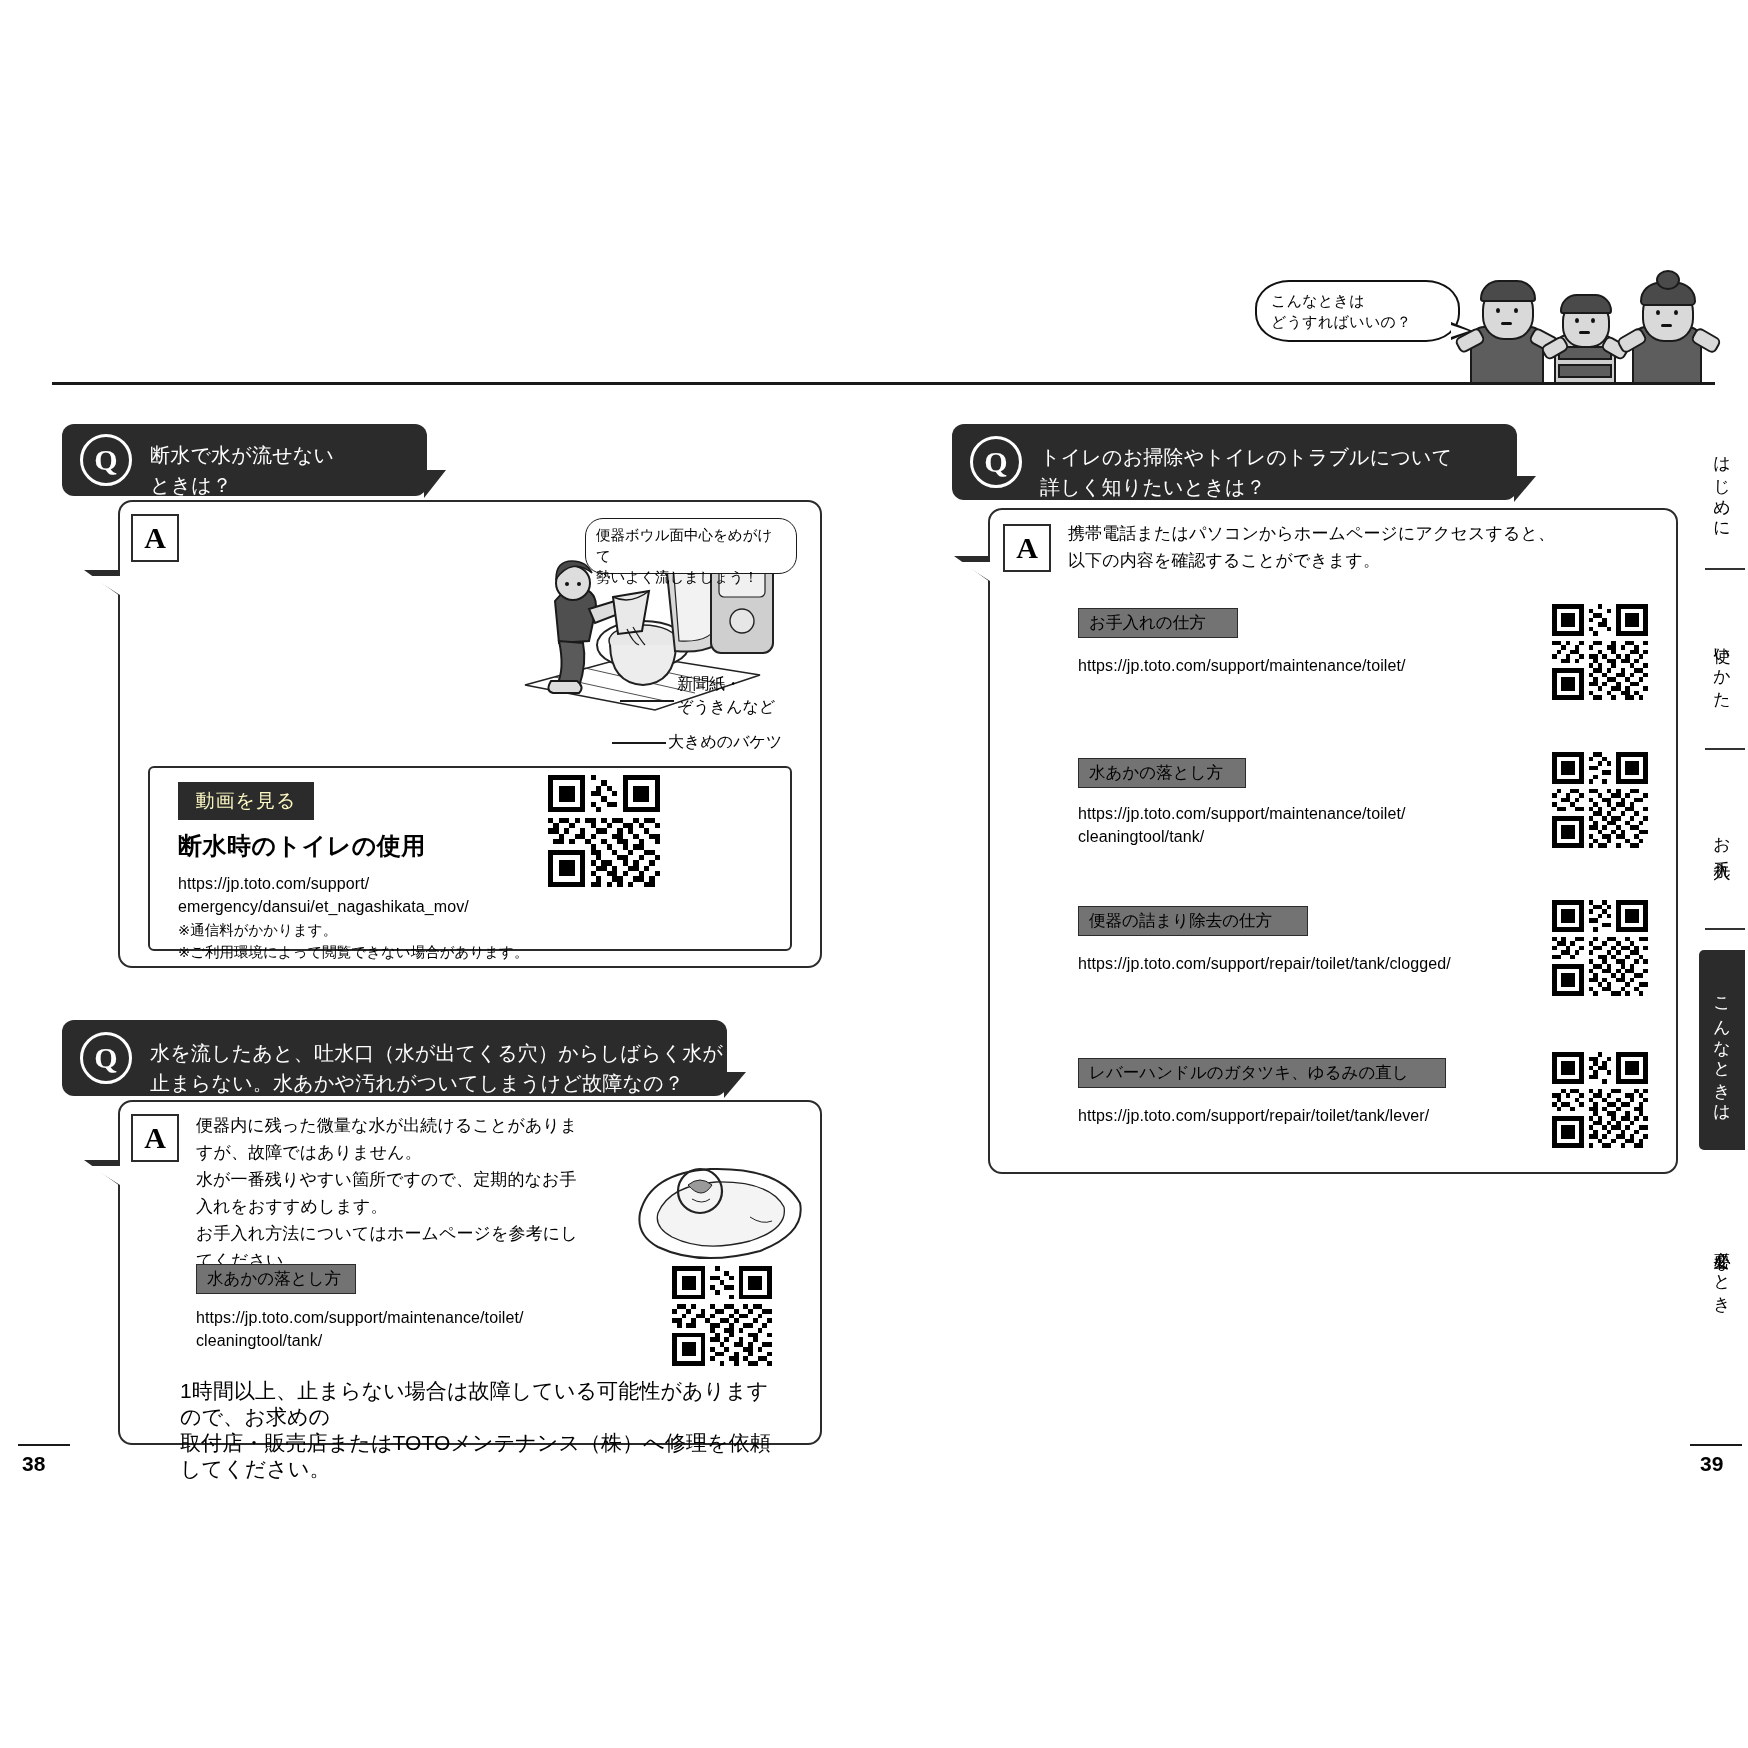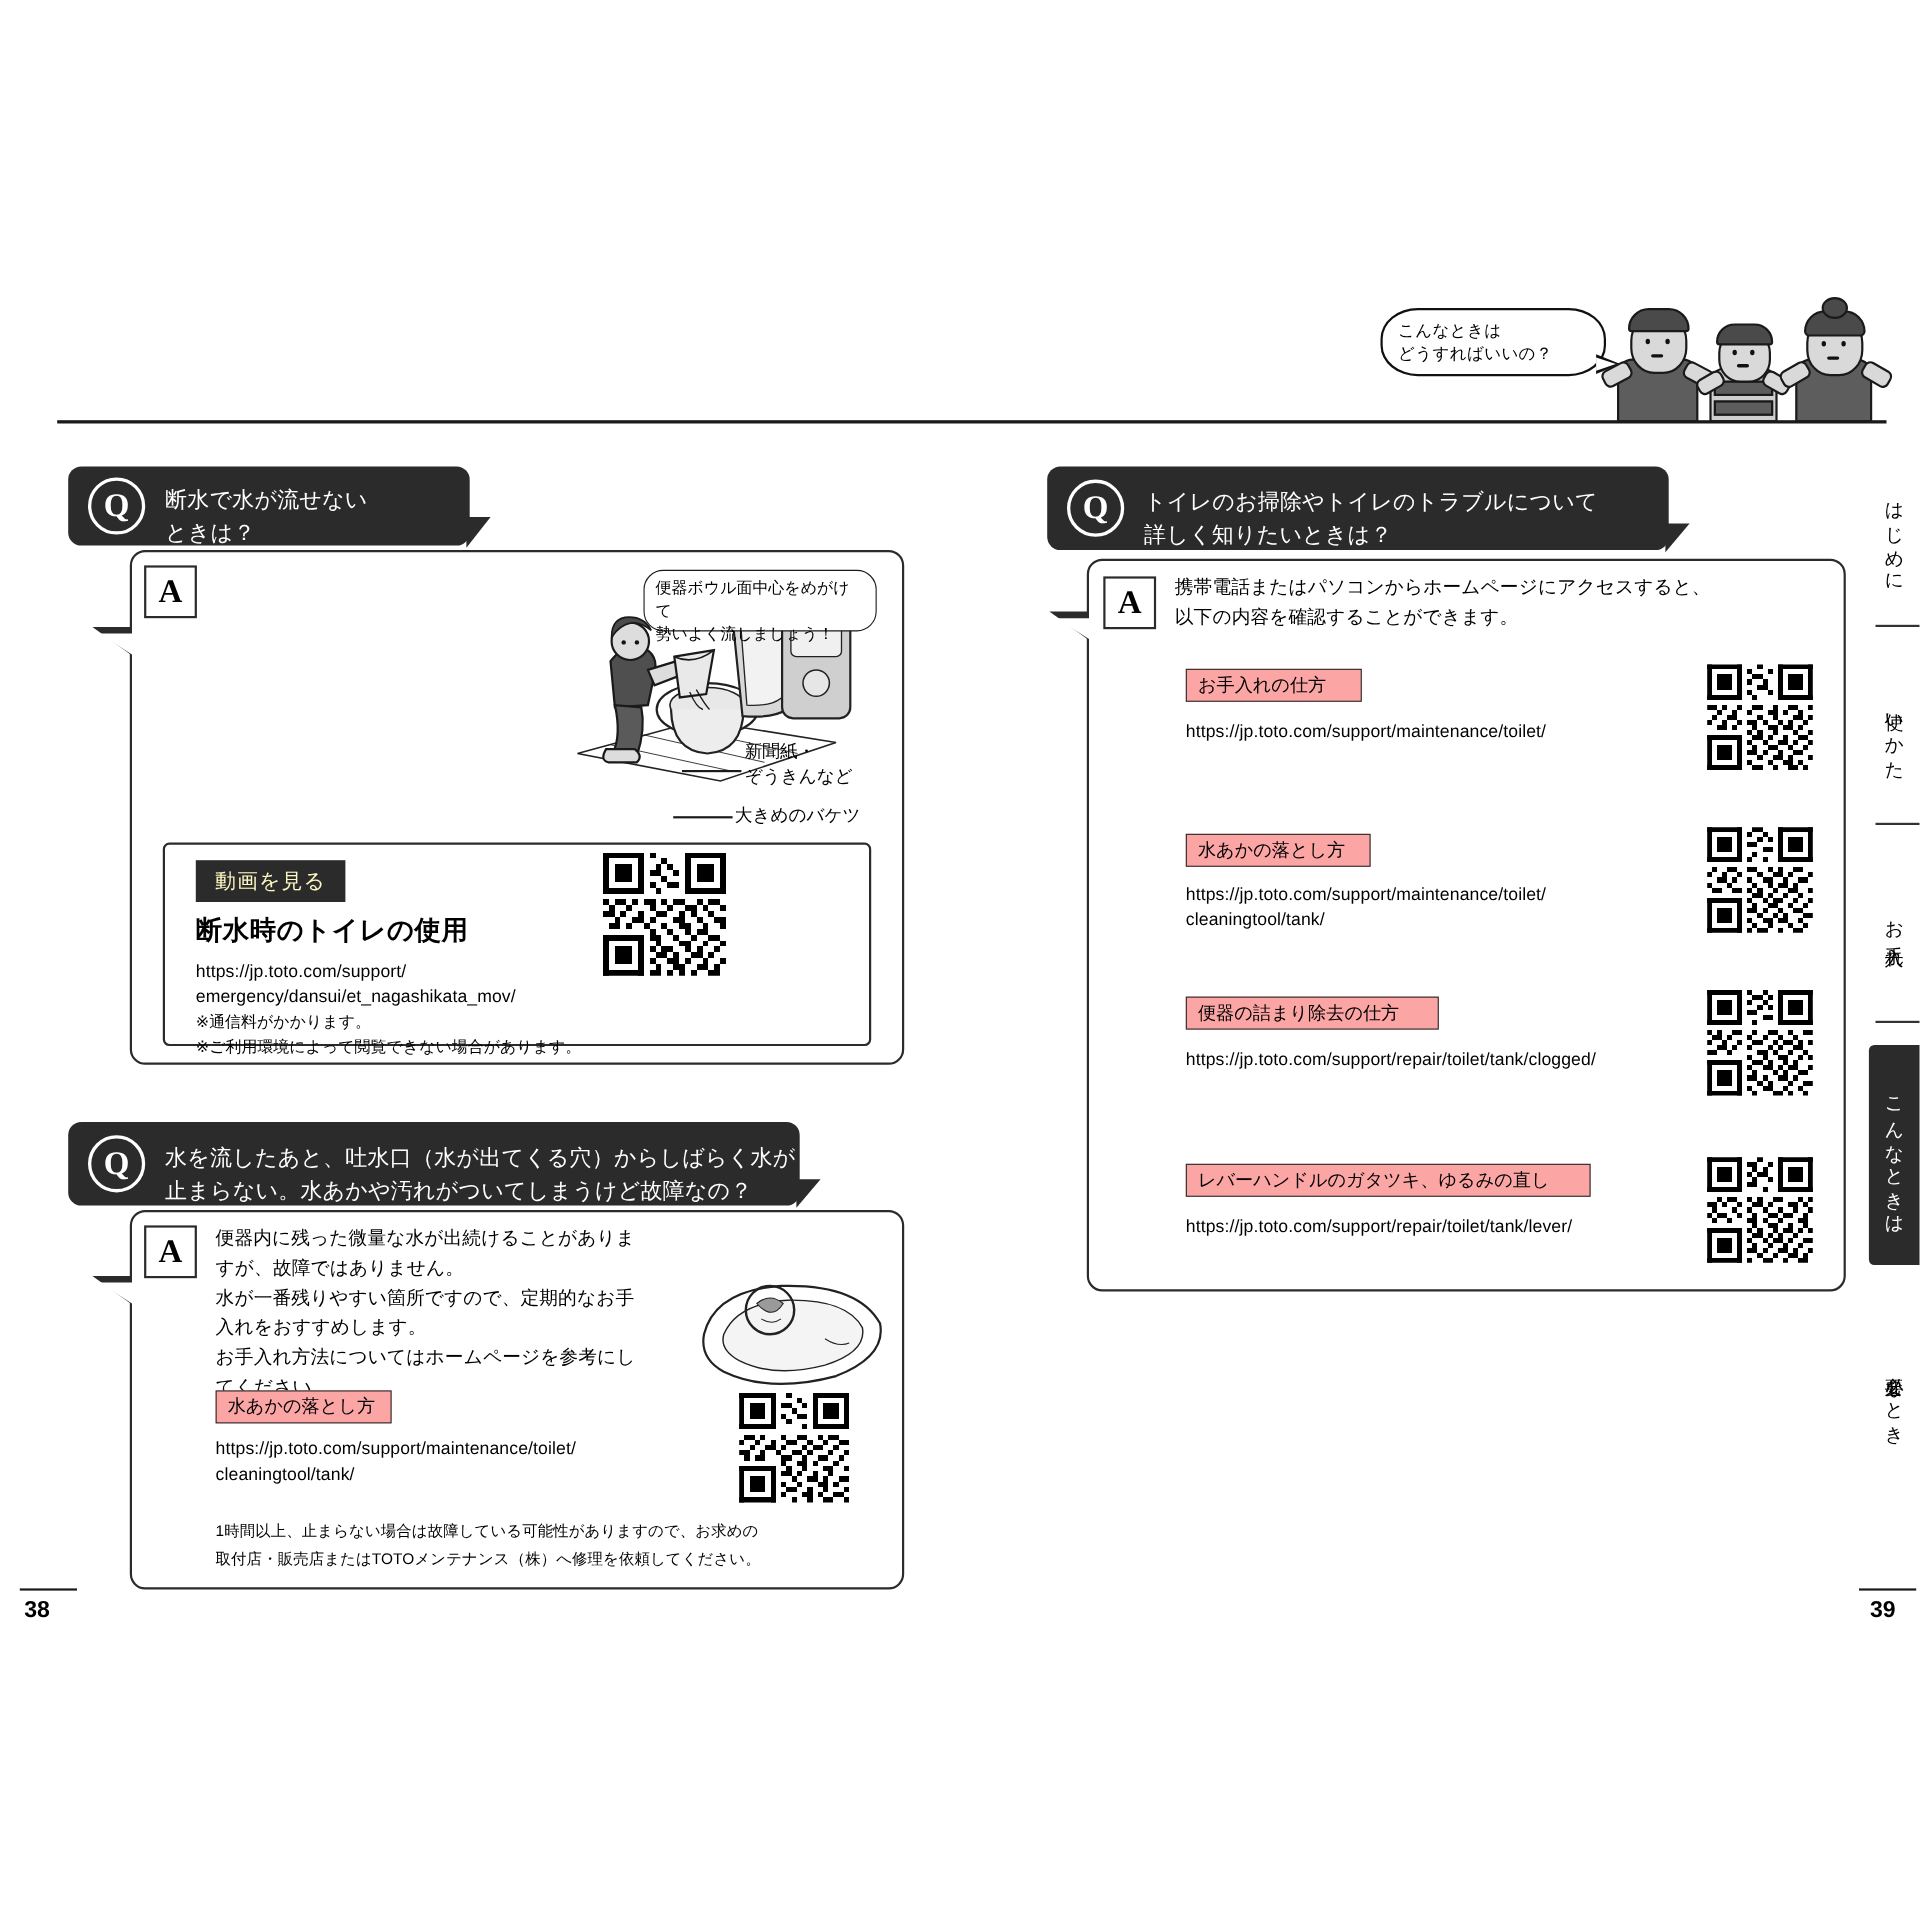--- a/index.html
+++ b/index.html
@@ -198,21 +198,21 @@
     letter-spacing: 0.1px;
   }
   .label-box {
     position: absolute;
     border: 1.5px solid #2b2b2b;
     box-sizing: border-box;
     display: flex;
     align-items: center;
     padding: 0 10px;
     font-size: 16.5px;
-    background: #fca5a5;
+    background: #737373;
     height: 30px;
   }
   .blackbar {
     position: absolute;
     background: #2b2b2b;
     color: #fef9c3;
     display: flex;
     align-items: center;
     justify-content: center;
     font-size: 19px;
@@ -658,21 +658,21 @@
         <rect x="15" y="19" width="1" height="1"></rect>
           <rect x="18" y="19" width="2" height="1"></rect>
         <rect x="10" y="20" width="1" height="1"></rect>
           <rect x="13" y="20" width="1" height="1"></rect>
         <rect x="16" y="20" width="2" height="1"></rect>
           <rect x="20" y="20" width="1" height="1"></rect>
       </g>
     </svg>
   </div>
 
-  <div class="body-text" style="left:196px; top:1378px; width:600px; font-size:14px; line-height:26px;">1時間以上、止まらない場合は故障している可能性がありますので、お求めの
+  <div class="body-text" style="left:180px; top:1378px; width:600px; font-size:21px; line-height:26px;">1時間以上、止まらない場合は故障している可能性がありますので、お求めの
 取付店・販売店またはTOTOメンテナンス（株）へ修理を依頼してください。</div>
 
   <div class="q-bubble" style="left:952px; top:424px; width:565px; height:76px;">
     <div class="q-badge">Q</div>
     <div class="q-text" style="white-space:pre-line;">トイレのお掃除やトイレのトラブルについて
 詳しく知りたいときは？</div>
   </div>
   <div class="q-tail" style="left:1514px; top:476px; border-left:22px solid #2b2b2b; border-top:0 solid transparent; border-bottom:26px solid transparent;"></div>
 
   <div class="a-box" style="left:988px; top:508px; width:690px; height:666px;"></div>

